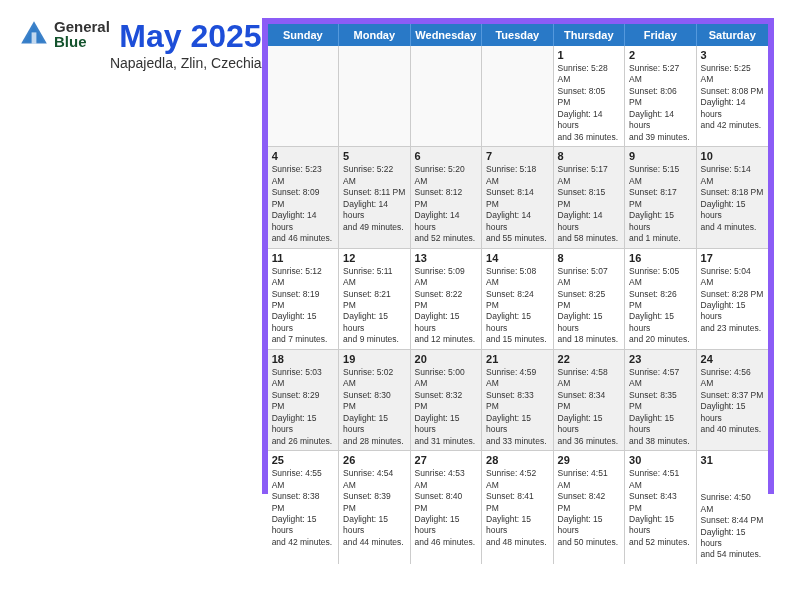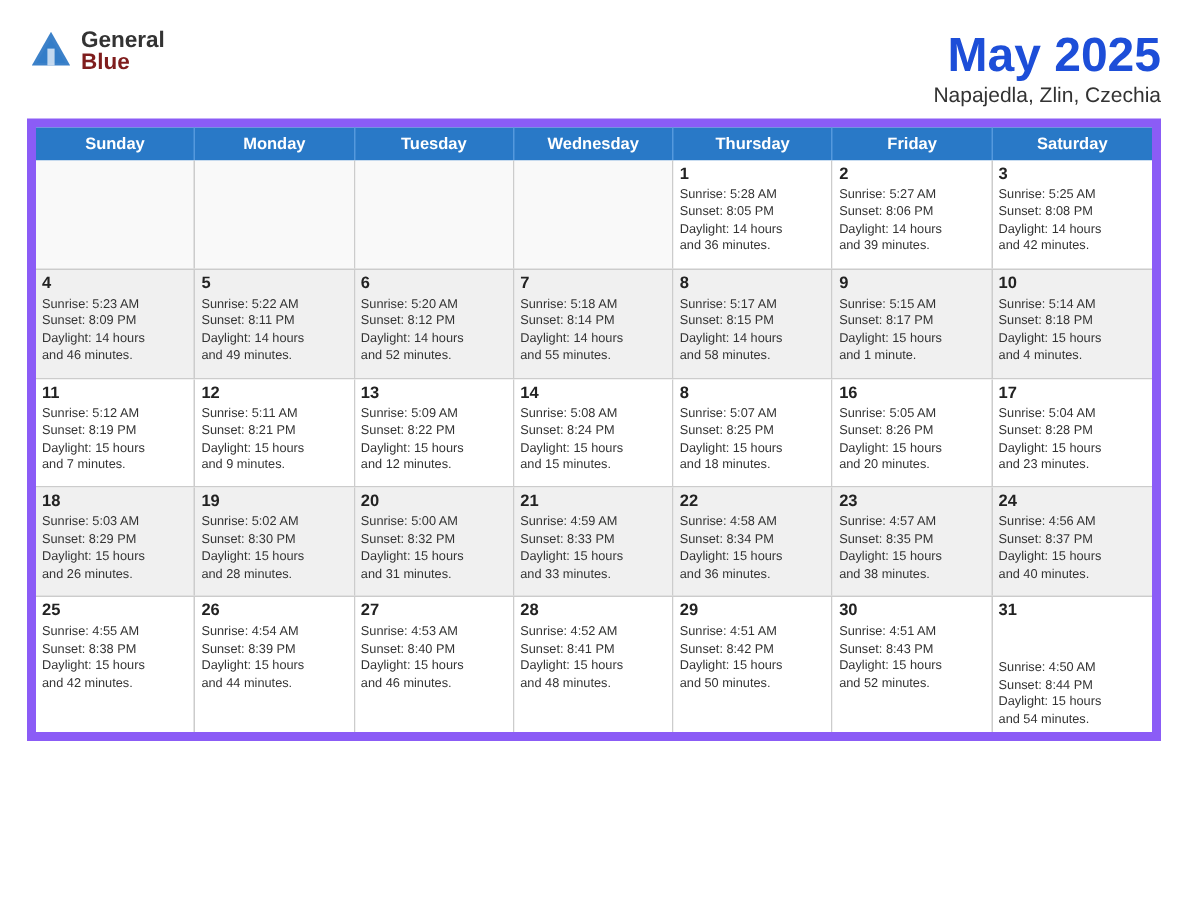--- a/index.html
+++ b/index.html
@@ -8,21 +8,21 @@
       background: #fff;
       width: 792px;
       height: 612px;
       overflow: hidden;
     }
     .page {
       width: 792px;
       height: 504px;
       padding: 18px 18px 10px 18px;
       display: flex;
-      flex-direction: column;
+      flex-direction: row;
     }
     .header {
       display: flex;
       justify-content: space-between;
       align-items: flex-start;
       margin-bottom: 8px;
     }
     .logo {
       display: flex;
       align-items: center;
@@ -33,21 +33,21 @@
       line-height: 1;
     }
     .logo-general {
       font-size: 15px;
       font-weight: bold;
       color: #333;
     }
     .logo-blue {
       font-size: 15px;
       font-weight: bold;
-      color: #7f1d1d;
+      color: #14532d;
     }
     .logo-icon {
       width: 32px;
       height: 32px;
       margin-right: 4px;
     }
     .title-block {
       text-align: right;
     }
     .month-title {
@@ -135,22 +135,22 @@
     <div class="title-block">
       <div class="month-title">May 2025</div>
       <div class="subtitle">Napajedla, Zlin, Czechia</div>
     </div>
   </div>
 
   <div class="calendar">
     <div class="cal-header">
     <div class="cal-header-cell">Sunday</div>
         <div class="cal-header-cell">Monday</div>
+        <div class="cal-header-cell">Wednesday</div>
         <div class="cal-header-cell">Tuesday</div>
-        <div class="cal-header-cell">Wednesday</div>
         <div class="cal-header-cell">Thursday</div>
         <div class="cal-header-cell">Friday</div>
         <div class="cal-header-cell">Saturday</div>
       </div>
     <div class="cal-body">
     <div class="cal-row">
           <div class="cal-cell empty"></div>
           <div class="cal-cell empty"></div>
           <div class="cal-cell empty"></div>
           <div class="cal-cell empty"></div>

